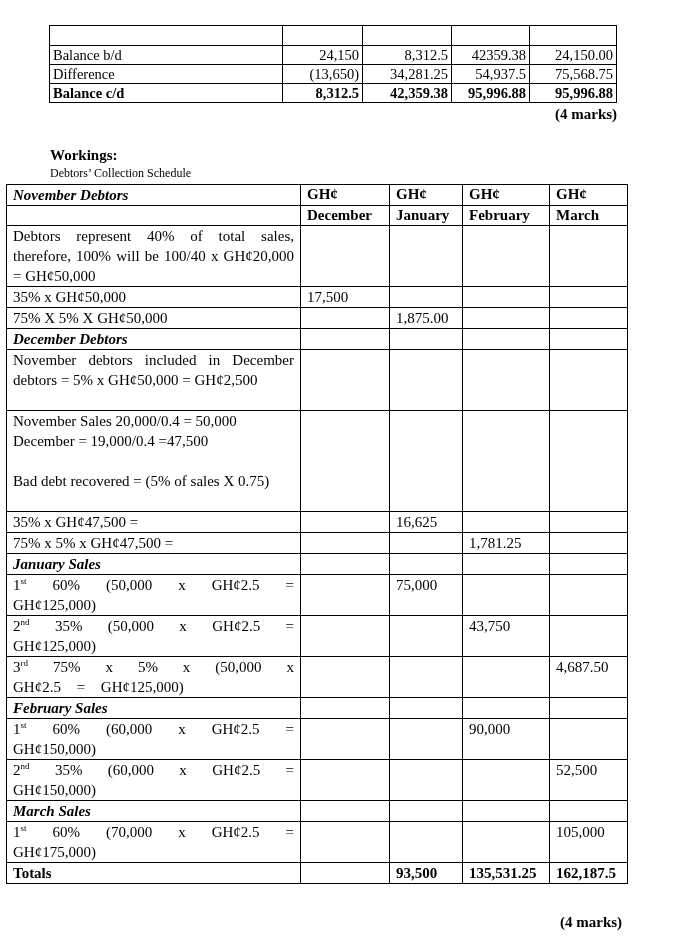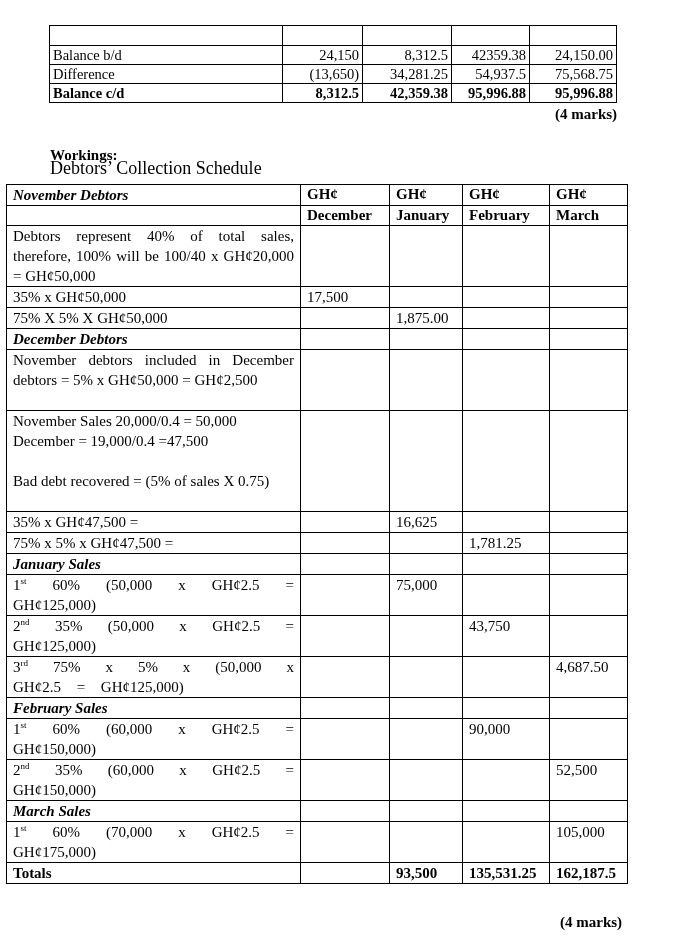--- a/index.html
+++ b/index.html
@@ -6,21 +6,21 @@
   body { width:683px; height:945px; position:relative; overflow:hidden;
          font-family:"DejaVu Serif","Liberation Serif",serif; color:#000; }
   .t1 { position:absolute; left:49px; top:25px; border-collapse:collapse;
         font-family:"Liberation Serif",serif; font-size:14.5px; }
   .t1 td { border:1px solid #000; padding:0 3px; height:18px; line-height:18px; white-space:nowrap; }
   .t1 td.num { text-align:right;margin-left:42px; }
   .t1 tr.bold td { font-weight:bold; }
   .t1 tr.blank td { height:19px; }
   .marks1 { position:absolute; left:555px; top:106px; font-family:"Liberation Serif",serif; font-weight:bold; font-size:15px; }
   .work-title { position:absolute; left:50px; top:147px; font-family:"Liberation Serif",serif; font-weight:bold; font-size:15px; }
-  .work-sub { position:absolute; left:50px; top:158px; font-family:"Liberation Serif",serif; font-size:18px; }
+  .work-sub { position:absolute; left:50px; top:166px; font-family:"Liberation Serif",serif; font-size:12px; }
   .t2 { position:absolute; left:6px; top:184px; border-collapse:collapse;
         font-family:"Liberation Serif",serif; font-size:15px; table-layout:fixed; }
   .t2 td { border:1px solid #000; padding:0 6px; vertical-align:top; line-height:20px; }
   .t2 td.desc { text-align:justify; text-align-last:left; }
   .t2 td.hdr { font-weight:bold; line-height:19px; }
   .t2 td.sec { font-style:italic; font-weight:bold; }
   .t2 tr.totals td { font-weight:bold;margin-left:8px; }
   .t2 tr.tall td { height:60px; }
   .t2 tr.two td { height:40px; }
   .t2 tr.big td { height:100px; }

